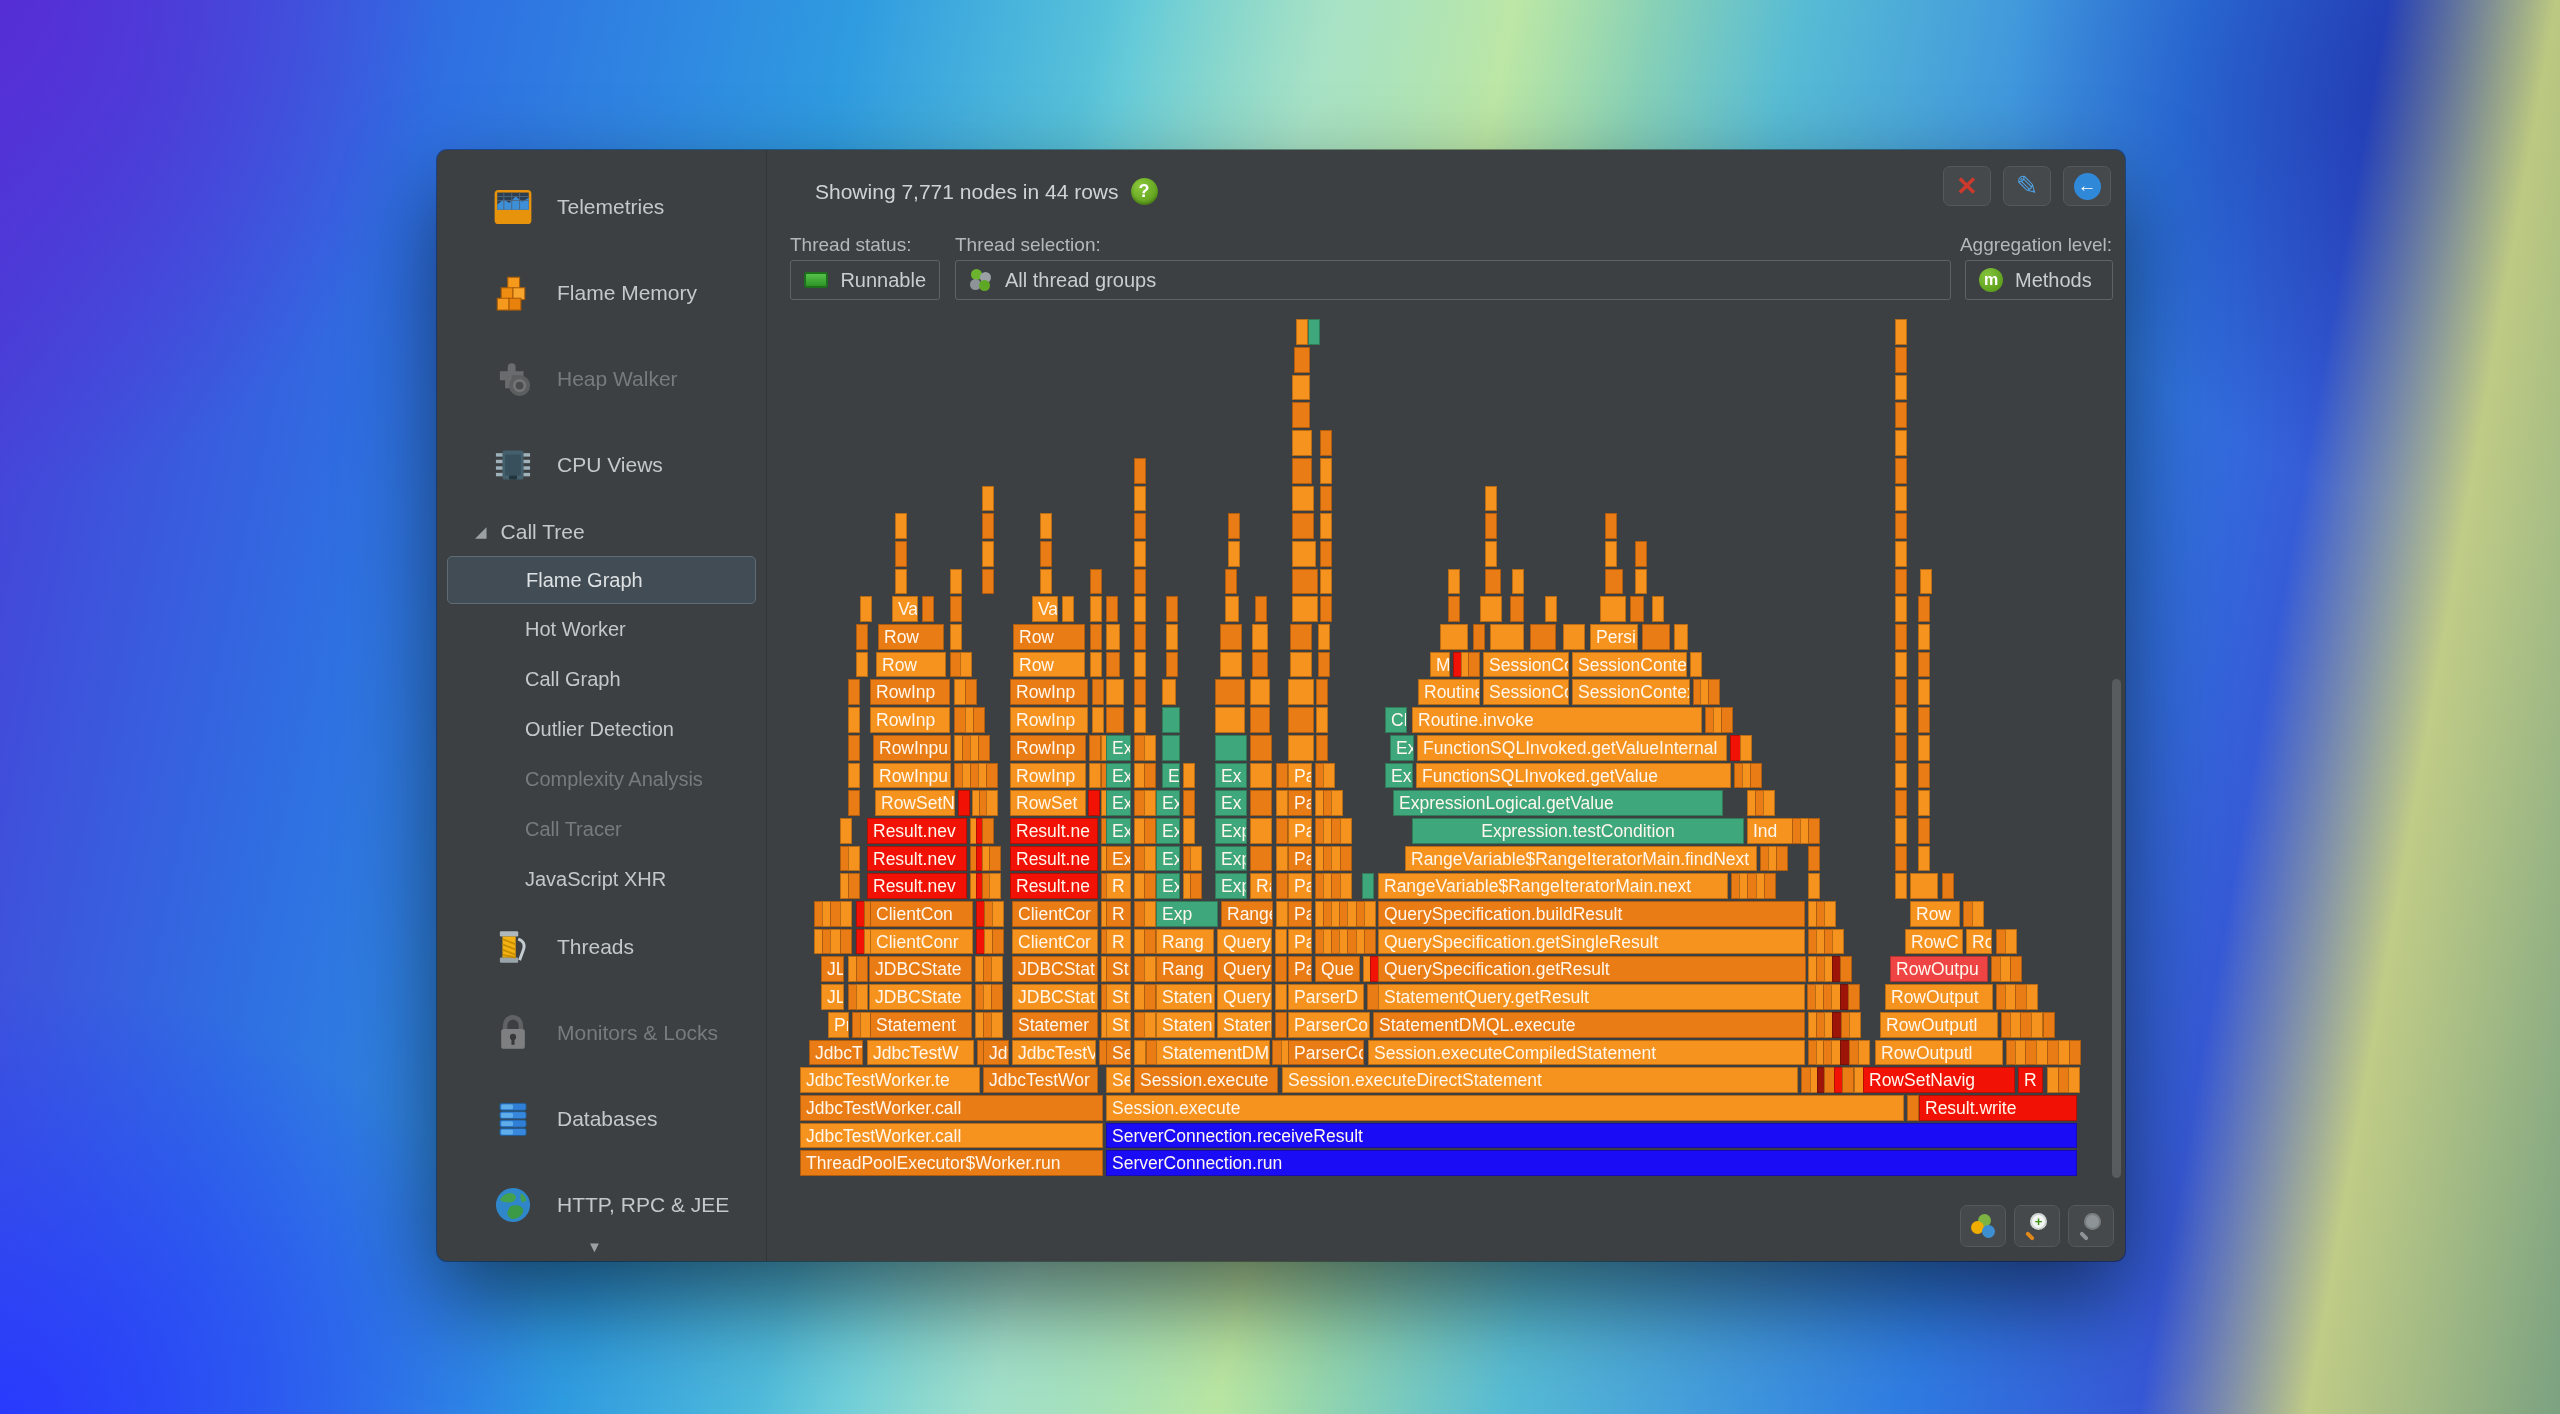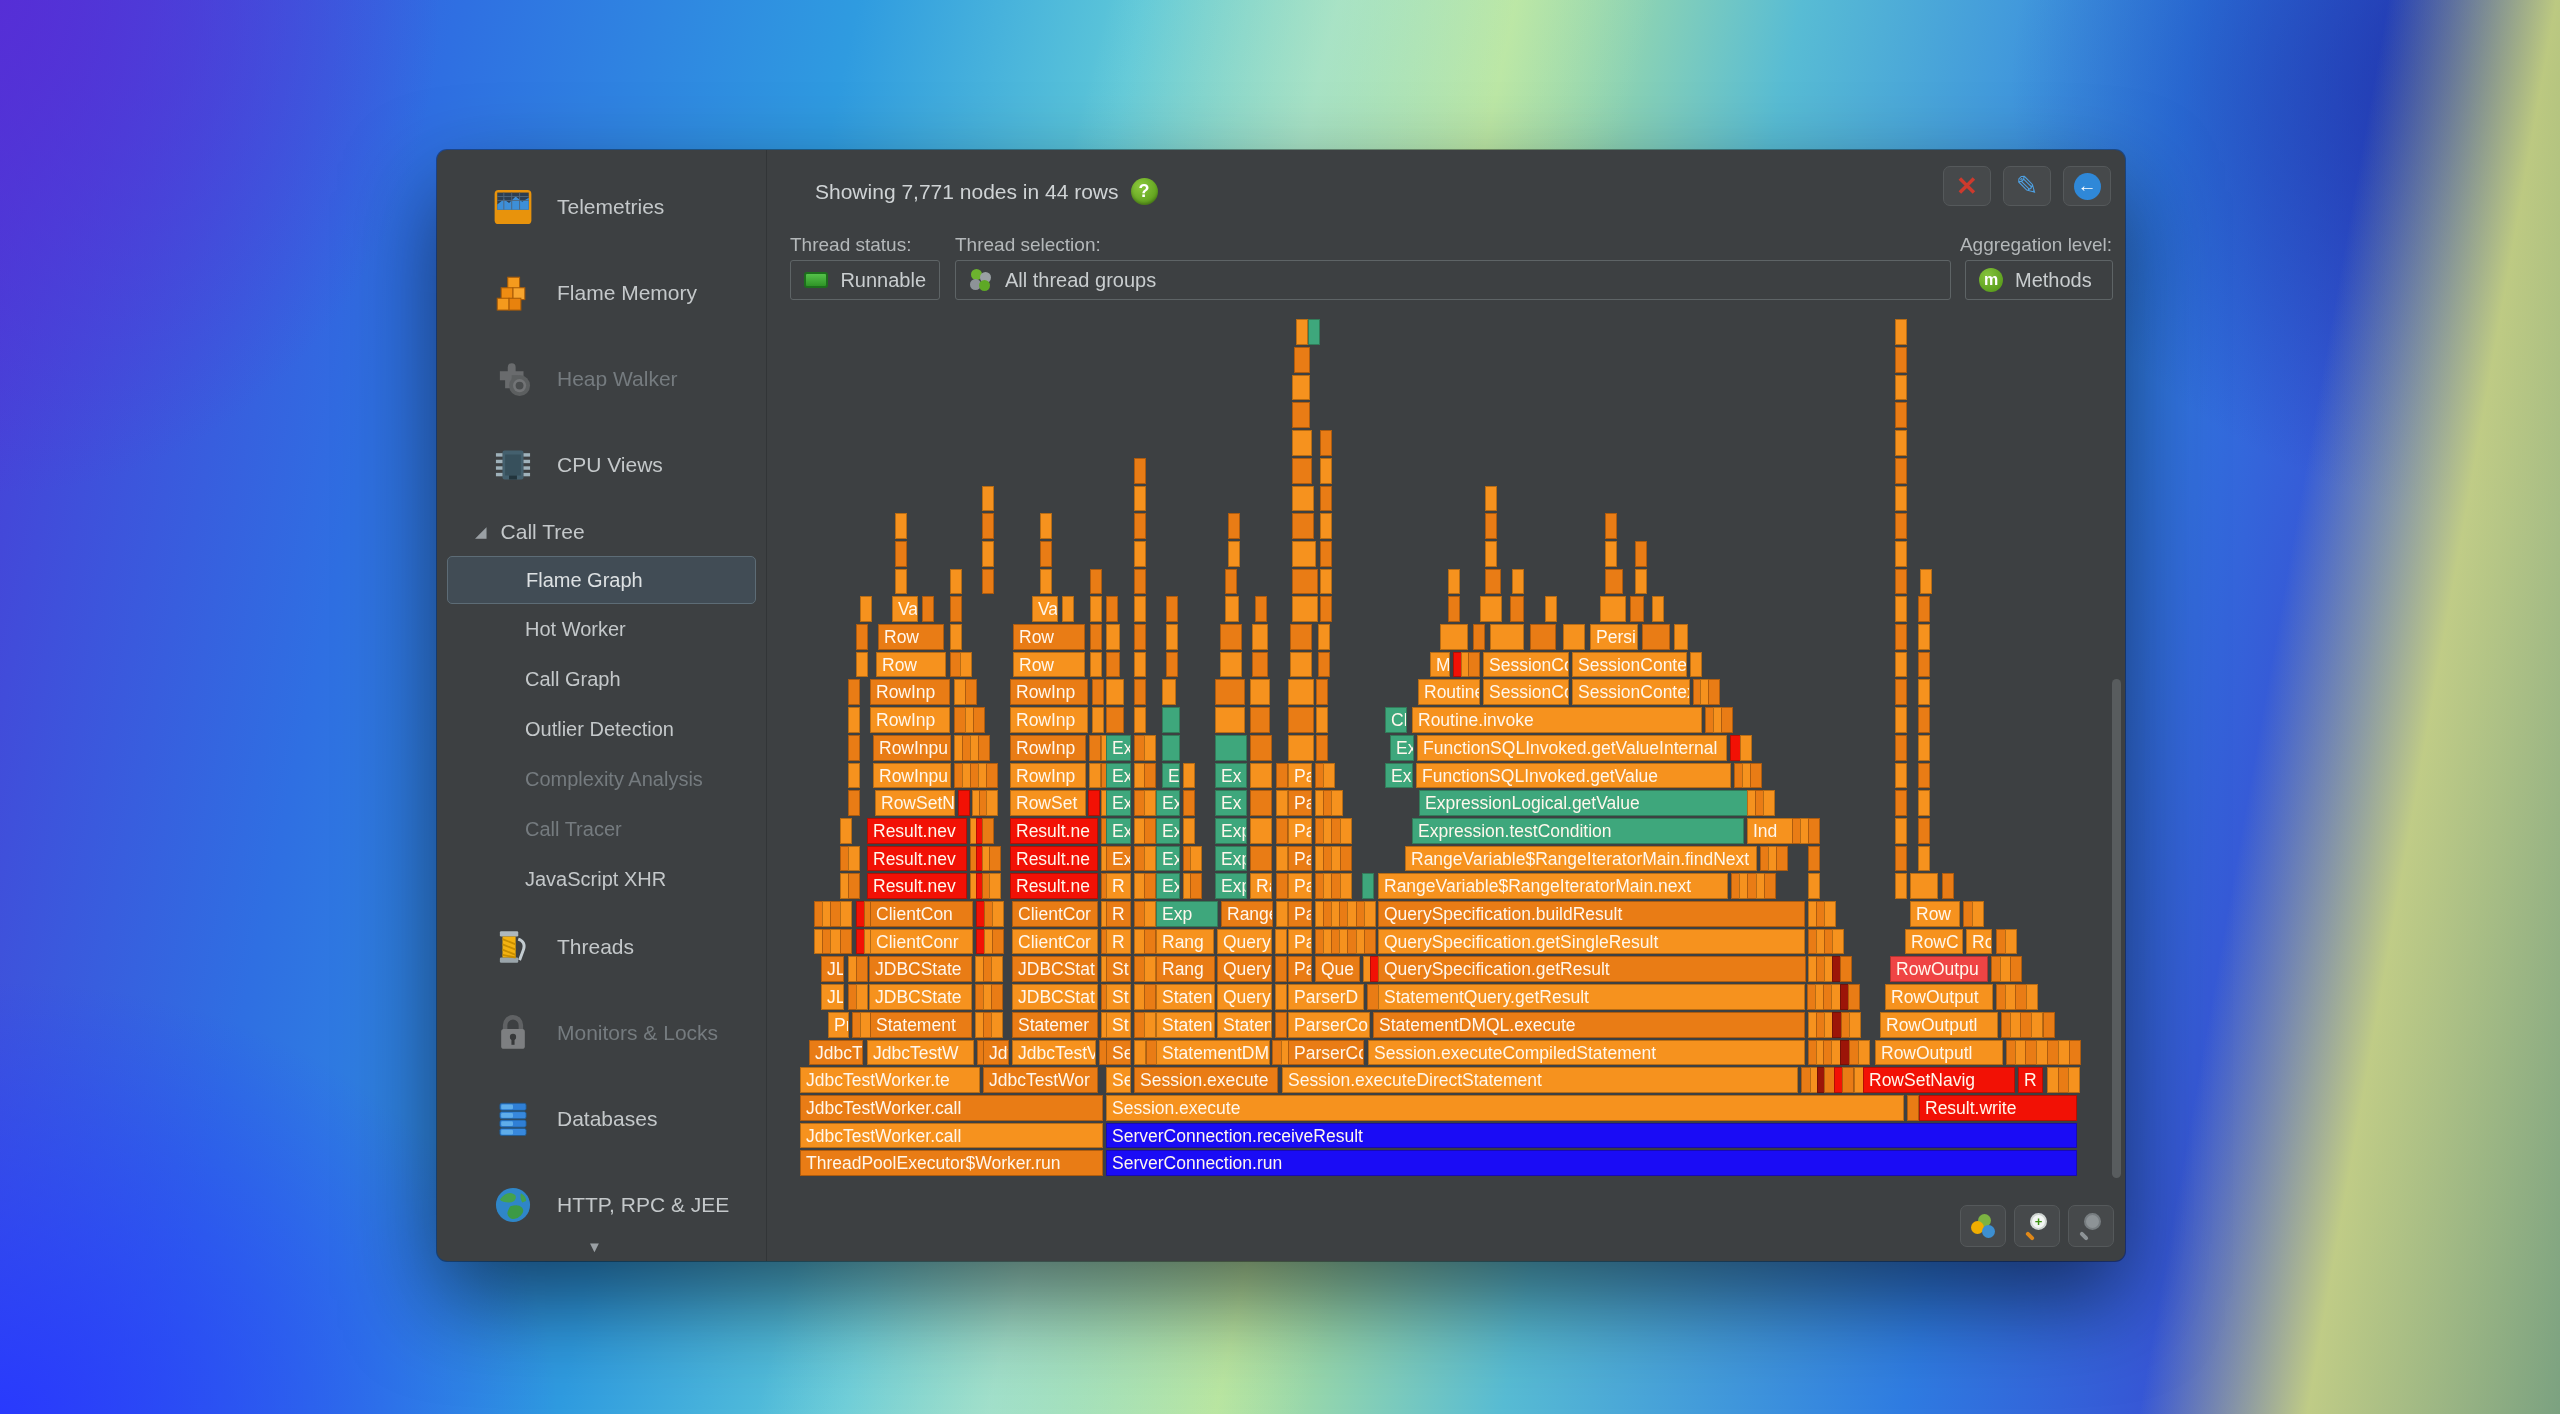--- a/index.html
+++ b/index.html
@@ -535,21 +535,21 @@
         <div class="fbar" style="left: 356px; width: 24px; top: 499.9px; background: rgb(62, 167, 124);">Ex</div>
         <div class="fbar" style="left: 383px; width: 4px; top: 499.9px; background: rgb(246, 146, 30);"></div>
         <div class="fbar" style="left: 415px; width: 32px; top: 499.9px; background: rgb(62, 167, 124);">Expr</div>
         <div class="fbar" style="left: 450px; width: 22px; top: 499.9px; background: rgb(246, 146, 30);"></div>
         <div class="fbar" style="left: 476px; width: 4px; top: 499.9px; background: rgb(233, 124, 21);"></div>
         <div class="fbar" style="left: 488px; width: 24px; top: 499.9px; background: rgb(246, 146, 30);">Pa</div>
         <div class="fbar" style="left: 515px; width: 4px; top: 499.9px; background: rgb(233, 124, 21);"></div>
         <div class="fbar" style="left: 523px; width: 4px; top: 499.9px; background: rgb(246, 146, 30);"></div>
         <div class="fbar" style="left: 531px; width: 4px; top: 499.9px; background: rgb(233, 124, 21);"></div>
         <div class="fbar" style="left: 540px; width: 4px; top: 499.9px; background: rgb(246, 146, 30);"></div>
-        <div class="fbar" style="left: 612px; width: 332px; top: 499.9px; background: rgb(62, 167, 124);">Expression.testCondition</div>
+        <div class="fbar" style="left: 612px; width: 332px; top: 499.9px; background: rgb(62, 167, 124); text-align: center;">Expression.testCondition</div>
         <div class="fbar" style="left: 947px; width: 62px; top: 499.9px; background: rgb(246, 146, 30);">Ind</div>
         <div class="fbar" style="left: 992px; width: 5px; top: 499.9px; background: rgb(233, 124, 21);"></div>
         <div class="fbar" style="left: 1000px; width: 5px; top: 499.9px; background: rgb(246, 146, 30);"></div>
         <div class="fbar" style="left: 1008px; width: 5px; top: 499.9px; background: rgb(233, 124, 21);"></div>
         <div class="fbar" style="left: 1095px; width: 8px; top: 499.9px; background: rgb(246, 146, 30);"></div>
         <div class="fbar" style="left: 1118px; width: 12px; top: 499.9px; background: rgb(233, 124, 21);"></div>
         <div class="fbar" style="left: 48px; width: 4px; top: 472.2px; background: rgb(233, 124, 21);"></div>
         <div class="fbar" style="left: 75px; width: 80px; top: 472.2px; background: rgb(246, 146, 30);">RowSetN</div>
         <div class="fbar" style="left: 158px; width: 10px; top: 472.2px; background: rgb(242, 17, 5);"></div>
         <div class="fbar" style="left: 172px; width: 4px; top: 472.2px; background: rgb(246, 146, 30);"></div>
@@ -563,21 +563,21 @@
         <div class="fbar" style="left: 344px; width: 6px; top: 472.2px; background: rgb(246, 146, 30);"></div>
         <div class="fbar" style="left: 356px; width: 24px; top: 472.2px; background: rgb(62, 167, 124);">Ex</div>
         <div class="fbar" style="left: 383px; width: 4px; top: 472.2px; background: rgb(233, 124, 21);"></div>
         <div class="fbar" style="left: 415px; width: 32px; top: 472.2px; background: rgb(62, 167, 124);">Ex</div>
         <div class="fbar" style="left: 450px; width: 22px; top: 472.2px; background: rgb(233, 124, 21);"></div>
         <div class="fbar" style="left: 476px; width: 4px; top: 472.2px; background: rgb(246, 146, 30);"></div>
         <div class="fbar" style="left: 488px; width: 24px; top: 472.2px; background: rgb(233, 124, 21);">Pa</div>
         <div class="fbar" style="left: 515px; width: 4px; top: 472.2px; background: rgb(246, 146, 30);"></div>
         <div class="fbar" style="left: 523px; width: 4px; top: 472.2px; background: rgb(233, 124, 21);"></div>
         <div class="fbar" style="left: 531px; width: 4px; top: 472.2px; background: rgb(246, 146, 30);"></div>
-        <div class="fbar" style="left: 619px; width: 330px; top: 472.2px; background: rgb(62, 167, 124);">ExpressionLogical.getValue</div>
+        <div class="fbar" style="left: 593px; width: 330px; top: 472.2px; background: rgb(62, 167, 124);">ExpressionLogical.getValue</div>
         <div class="fbar" style="left: 947px; width: 5px; top: 472.2px; background: rgb(246, 146, 30);"></div>
         <div class="fbar" style="left: 955px; width: 5px; top: 472.2px; background: rgb(233, 124, 21);"></div>
         <div class="fbar" style="left: 963px; width: 5px; top: 472.2px; background: rgb(246, 146, 30);"></div>
         <div class="fbar" style="left: 1095px; width: 8px; top: 472.2px; background: rgb(233, 124, 21);"></div>
         <div class="fbar" style="left: 1118px; width: 12px; top: 472.2px; background: rgb(246, 146, 30);"></div>
         <div class="fbar" style="left: 48px; width: 4px; top: 444.5px; background: rgb(246, 146, 30);"></div>
         <div class="fbar" style="left: 73px; width: 78px; top: 444.5px; background: rgb(246, 146, 30);">RowInpu</div>
         <div class="fbar" style="left: 154px; width: 5px; top: 444.5px; background: rgb(233, 124, 21);"></div>
         <div class="fbar" style="left: 162px; width: 4px; top: 444.5px; background: rgb(246, 146, 30);"></div>
         <div class="fbar" style="left: 170px; width: 4px; top: 444.5px; background: rgb(233, 124, 21);"></div>

